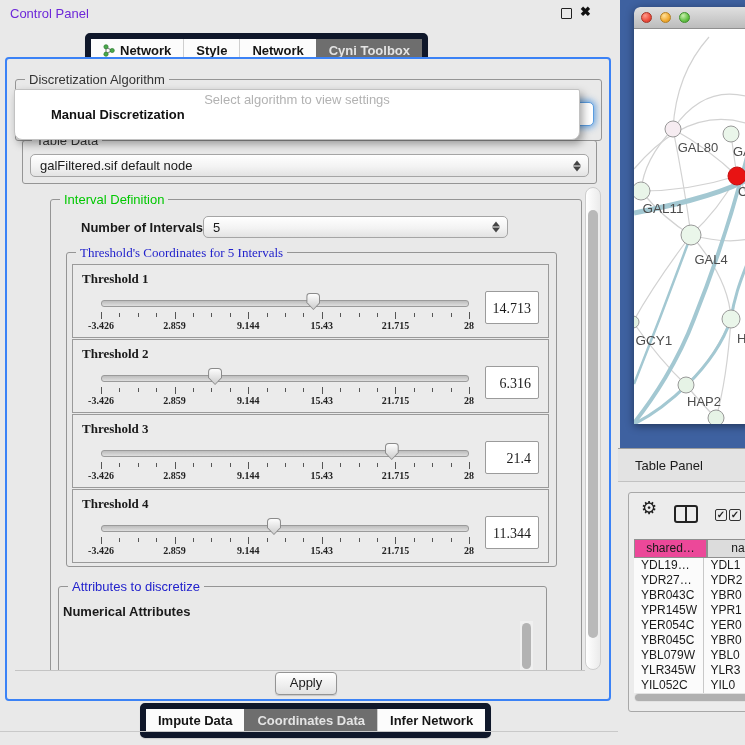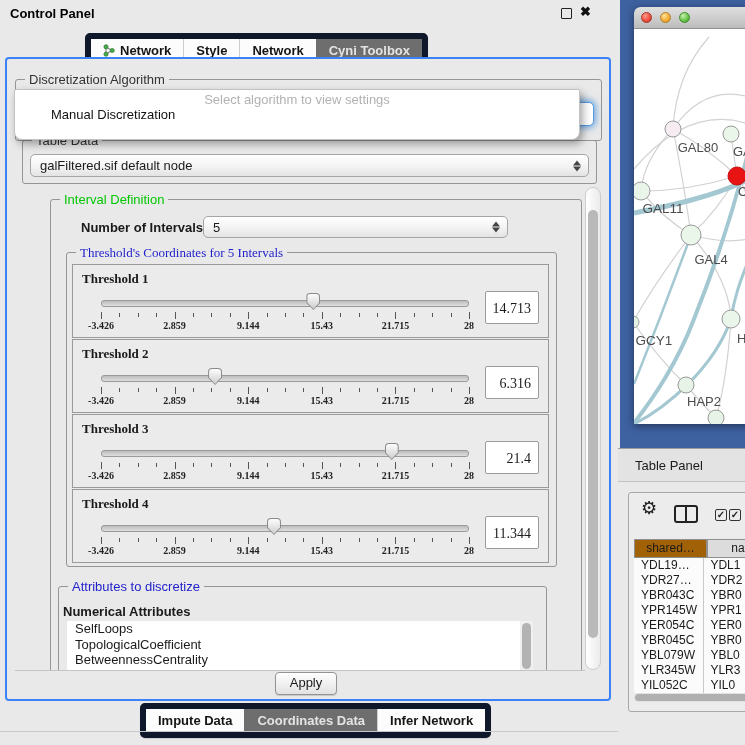--- a/index.html
+++ b/index.html
@@ -1,21 +1,21 @@
 <!DOCTYPE html>
 <html><head>
 <meta charset="utf-8">
 <style>
   html,body{margin:0;padding:0;background:#e9e9e9;}
   #screen{position:relative;width:745px;height:745px;overflow:hidden;
           font-family:"Liberation Sans",sans-serif;color:#1a1a1a;background:#e9e9e9;}
   .abs{position:absolute;}
 
   
-  #cp-title{left:10px;top:6px;font-size:13px;color:#000000;font-weight:bold;}
+  #cp-title{left:10px;top:6px;font-size:13px;color:#6d28d9;}
   #cp-float{left:561px;top:8px;width:9px;height:9px;border:1.5px solid #222;border-radius:1px;background:transparent;}
   #cp-close{left:580px;top:4px;font-size:13px;font-weight:bold;color:#111;}
   #cp-bottom-line{left:0;top:731px;width:618px;border-top:1px solid #c9c9c9;}
 
   
   .tabgroup{display:flex;border:6px solid #0f172a;border-radius:5px;overflow:hidden;
             background:#fcfcfc;height:23px;box-shadow:0 1px 1px rgba(0,0,0,.12);}
   .tabgroup .tab{display:flex;align-items:center;gap:5px;padding:0 12px;font-size:13px;font-weight:700;
                  color:#151515;background:#fcfcfc;border-left:1px solid #cfcfcf;cursor:default;white-space:nowrap;}
   .tabgroup .tab:first-child{border-left:none;}
@@ -40,21 +40,21 @@
   .stepper .dn{border-top:5px solid #444;}
 
   
   #algo-group{left:8px;top:20px;width:585px;height:60px;}
   #algo-combo-hidden{left:6px;top:22px;width:572px;height:24px;border:1px solid #5a9cdf;
                      box-shadow:0 0 6px 2px rgba(90,156,223,.85);background:#fff;}
   #algo-popup{left:7px;top:30px;width:564px;height:49px;background:#ffffff;border:1px solid #c2c2c2;
               border-radius:2px 2px 8px 8px;box-shadow:3px 4px 8px rgba(0,0,0,.35);z-index:60;overflow:hidden;}
   #algo-popup .ph{font-size:13px;color:#b2b2b2;text-align:center;margin-top:2px;line-height:15px;}
   #algo-popup .opt{font-size:13px;color:#111;padding-left:2px;line-height:16px;}
-  #algo-popup .opt.bold{font-weight:400;padding-left:36px;}
+  #algo-popup .opt.bold{font-weight:700;padding-left:36px;}
 
   
   #td-group{left:15px;top:81px;width:573px;height:42px;}
   #td-combo{left:7px;top:13px;width:559px;height:23px;}
 
   
   #scrollarea{left:8px;top:128px;width:570px;height:483px;overflow:hidden;border-bottom:1px solid #c4c4c4;}
   #int-group{left:35px;top:12px;width:530px;height:620px;}
   #noi-label{left:30px;top:20px;font-size:13px;font-weight:700;}
   #noi-combo{left:152px;top:16px;width:305px;height:22px;}
@@ -113,21 +113,21 @@
   #tp-panel{left:10px;top:492px;width:140px;height:218px;border:1px solid #a8a8a8;border-radius:3px;background:#ececec;}
   #tp-gear{left:12px;top:6px;font-size:18px;color:#222;line-height:18px;}
   #tp-colicon{left:45px;top:12px;width:20px;height:14px;border:2px solid #222;border-radius:3px;}
   #tp-colicon i{position:absolute;left:50%;top:0;bottom:0;width:2px;margin-left:-1px;background:#222;}
   .chk{position:absolute;top:16px;width:10px;height:10px;border:1.5px solid #333;border-radius:2px;
        font-size:10px;line-height:10px;text-align:center;color:#222;font-weight:700;}
   #tp-table{left:5px;top:46px;width:135px;}
   .tp-hrow{display:flex;height:19px;}
   .tp-hcell{box-sizing:border-box;border:1px solid #8f8f8f;font-size:12px;text-align:center;line-height:17px;
             background:#dcdcdc;overflow:hidden;white-space:nowrap;}
-  .tp-hcell.hl{background:#a16207;}
+  .tp-hcell.hl{background:#ec4899;}
   .tp-rows{background:#fbfbfb;}
   .tp-row{display:flex;height:15px;font-size:12px;line-height:15px;}
   .tp-row .c1{width:73px;box-sizing:border-box;padding-left:7px;border-right:1px solid #c9c9c9;overflow:hidden;white-space:nowrap;}
   .tp-row .c2{width:61px;padding-left:6px;overflow:hidden;white-space:nowrap;}
   #tp-hscroll{left:5px;top:200px;width:125px;height:9px;background:#e2e2e2;border-radius:5px;}
   #tp-hscroll .thumb{position:absolute;left:1px;top:1px;width:118px;height:7px;background:#b0b0b0;border-radius:4px;}
 
   svg text{font-family:"Liberation Sans",sans-serif;}
 </style>
 </head>
@@ -353,25 +353,20 @@
                     <span class="tlbl" style="left: 100%;">28</span>
                   </div>
                   <div class="valuebox">11.344</div>
                 </div>
               </div>
             </div>
         </div>
         <div class="group" id="attr-group">
           <span class="glabel blue">Attributes to discretize</span>
           <div class="abs" id="attr-title">Numerical Attributes</div>
-          <div class="abs" id="attr-list">
-              <div class="li">SelfLoops</div>
-              <div class="li">TopologicalCoefficient</div>
-              <div class="li">BetweennessCentrality</div>
-            </div>
           <div class="abs" id="attr-scroll">
               <span class="thumb"></span>
             </div>
         </div>
       </div>
     </div>
 
     <div class="abs" id="v-scroll">
         <span class="thumb"></span>
       </div>

